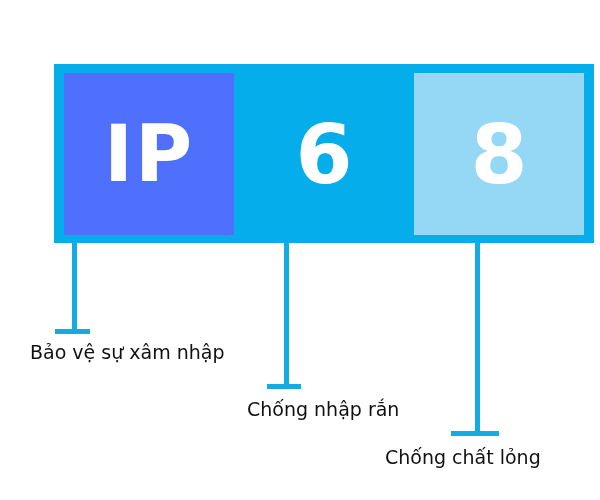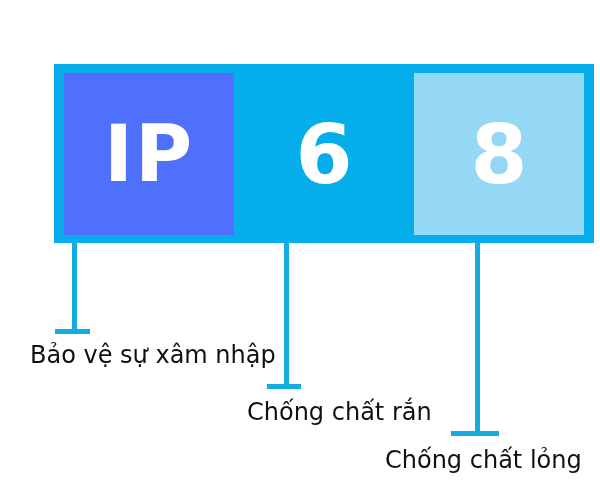--- a/index.html
+++ b/index.html
@@ -4,21 +4,21 @@
 <style>
   html, body { margin:0; padding:0; background:#ffffff; }
   body { width:600px; height:500px; position:relative; overflow:hidden; font-family:"DejaVu Sans", sans-serif; }
   .frame { position:absolute; left:30px; top:64px; width:540px; height:179px; background:#05aeea;margin-left:24px; }
   .box { position:absolute; top:9px; height:162px; display:flex; align-items:center; justify-content:center; color:#ffffff; font-weight:bold; font-family:"DejaVu Sans", sans-serif; }
   .box-ip { left:10px; width:170px; background:#4e70fd; font-size:78px; letter-spacing:2px; }
   .box-6 { left:180px; width:180px; background:transparent; font-size:82px; }
   .box-8 { left:360px; width:170px; background:#95d8f6; font-size:82px; }
   .stem { position:absolute; width:5px; background:#14abe3; }
   .bar { position:absolute; height:5px; background:#14abe3; }
-  .label { position:absolute; font-size:24px; color:#111111; white-space:nowrap; font-family:"DejaVu Sans", sans-serif; }
+  .label { position:absolute; font-size:19px; color:#111111; white-space:nowrap; font-family:"DejaVu Sans", sans-serif; }
 </style>
 </head>
 <body>
 
 <div class="frame">
   <div class="box box-ip">
     <span>IP</span>
   </div>
   <div class="box box-6">
     <span>6</span>
@@ -27,17 +27,17 @@
     <span>8</span>
   </div>
 </div>
 
 <div class="stem" style="left:72px; top:243px; height:91px;"></div>
 <div class="bar" style="left:55px; top:329px; width:35px;"></div>
 <div class="label" style="left:30px; top:341px;">Bảo vệ sự xâm nhập</div>
 
 <div class="stem" style="left:284px; top:243px; height:146px;"></div>
 <div class="bar" style="left:267px; top:384px; width:34px;"></div>
-<div class="label" style="left:247px; top:398px;">Chống chất rắn</div>
+<div class="label" style="left:247px; top:398px;">Chống nhập rắn</div>
 
 <div class="stem" style="left:475px; top:243px; height:193px;"></div>
 <div class="bar" style="left:451px; top:431px; width:48px;"></div>
 <div class="label" style="left:385px; top:446px;">Chống chất lỏng</div>
 
 </body></html>

